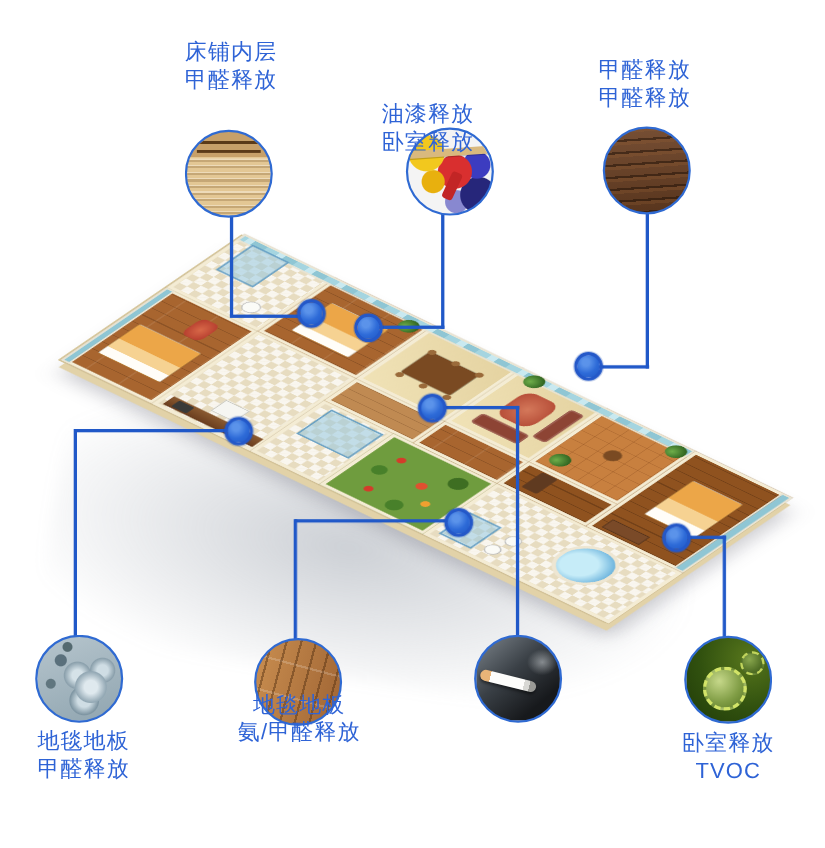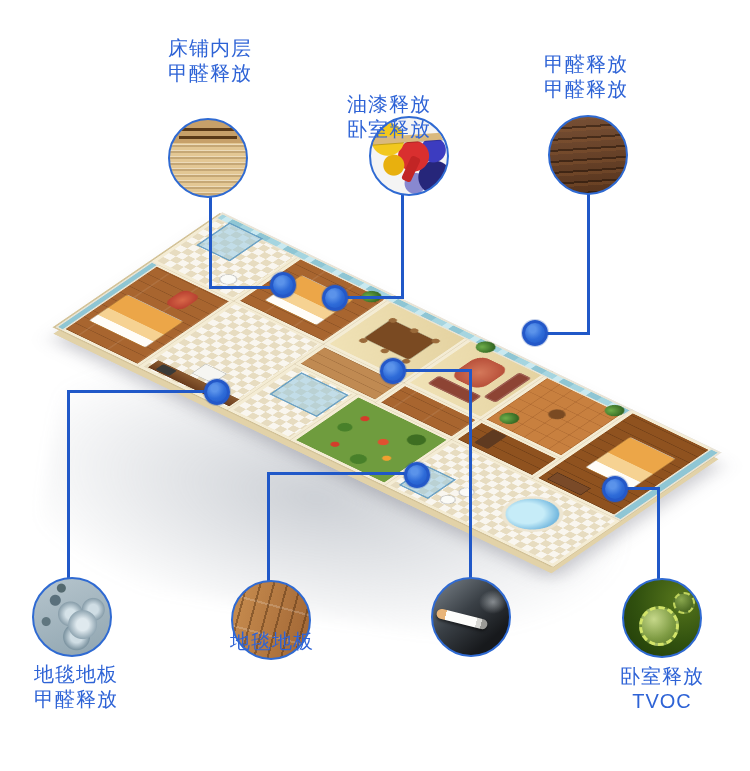--- a/index.html
+++ b/index.html
@@ -236,19 +236,20 @@
   <div class="lbl" style="left:586px;top:52px;">
     <div>甲醛释放</div>
     <div>甲醛释放</div>
   </div>
   <div class="lbl" style="left:76px;top:662px;">
     <div>地毯地板</div>
     <div>甲醛释放</div>
   </div>
   <div class="lbl" style="left:272px;top:629px;">
     <div>地毯地板</div>
+    <div>氨/甲醛释放</div>
   </div>
   <div class="lbl" style="left:662px;top:664px;">
     <div>卧室释放</div>
     <div>TVOC</div>
   </div>
 
 </div>
 
 </body></html>

